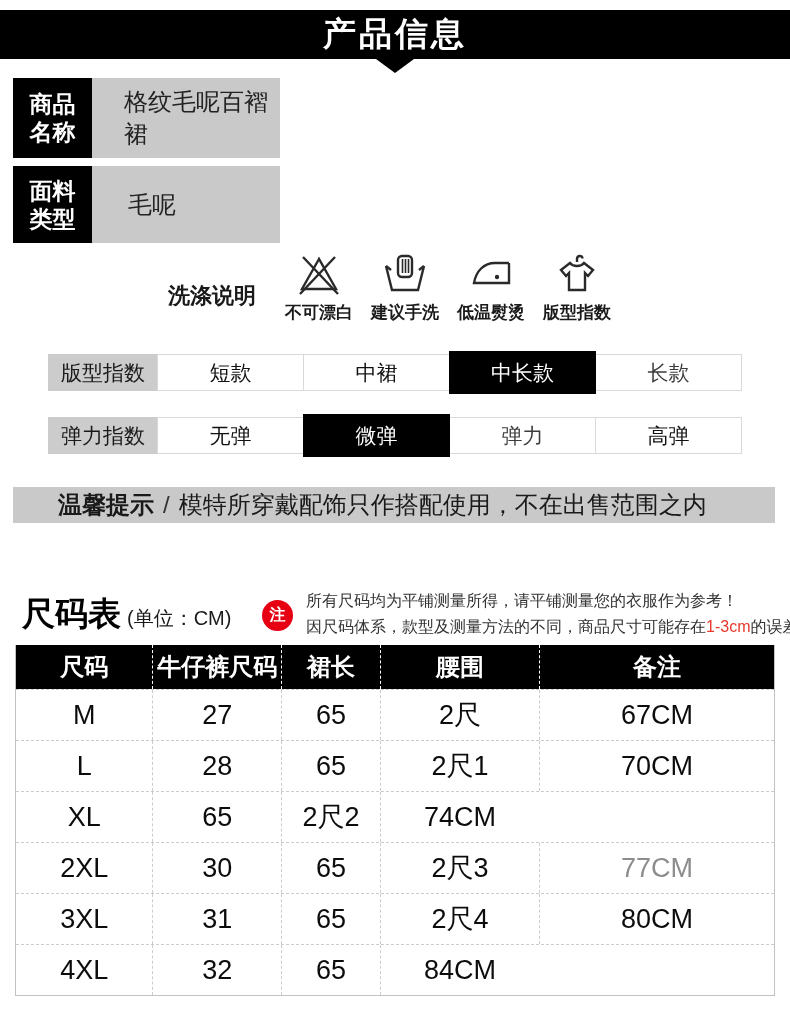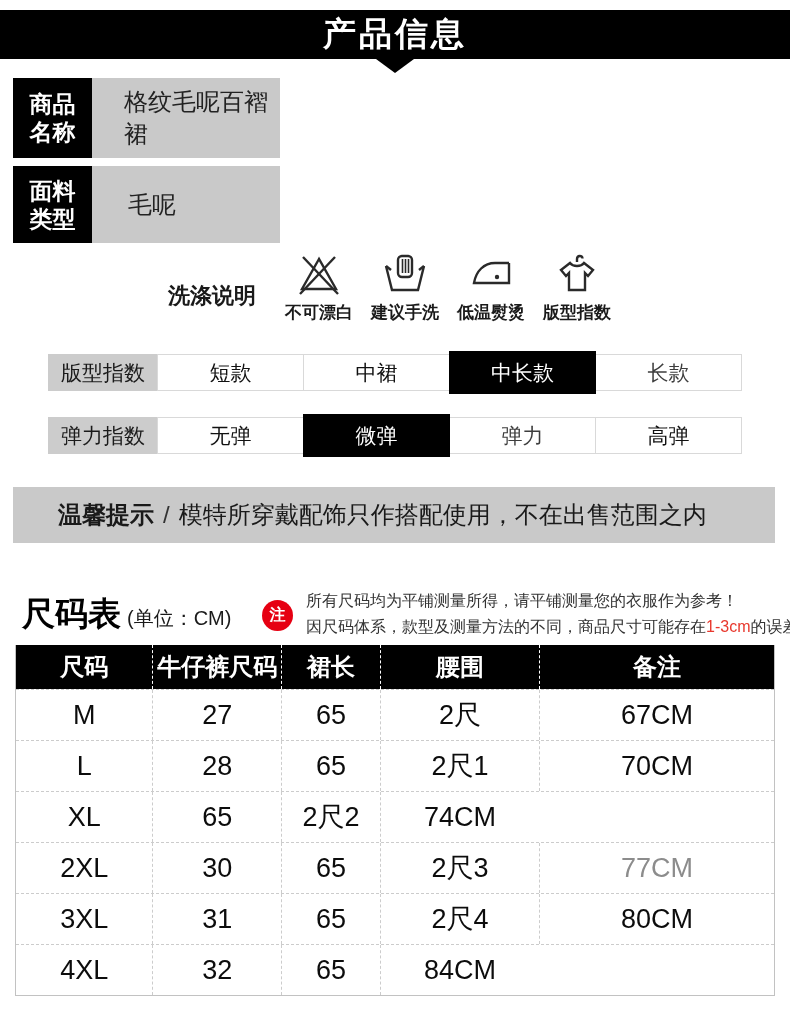--- a/index.html
+++ b/index.html
@@ -30,21 +30,21 @@
   
   .idx{position:absolute;left:48px;width:694px;height:37px;display:flex;align-items:stretch;}
   .idx-1{top:354px;} .idx-2{top:417px;}
   .idx-label{width:110px;background:#ccc;display:flex;align-items:center;justify-content:center;
           font-size:21px;color:#1a1a1a;}
   .idx-opt{flex:1;background:#fff;border:1px solid #d9d9d9;margin-left:-1px;
           display:flex;align-items:center;justify-content:center;font-size:21px;color:#111;}
   .idx-opt.selected{background:#000;color:#fff;border-color:#000;margin-top:-3px;margin-bottom:-3px;z-index:2;}
   .idx-opt.alt{font-family:"Liberation Serif","DejaVu Serif",serif;color:#3d3d3d;}
   
-  .tip{position:absolute;left:13px;top:487px;width:762px;height:56px;background:#c9c9c9;
+  .tip{position:absolute;left:13px;top:487px;width:762px;height:36px;background:#c9c9c9;
           display:flex;align-items:center;padding-left:45px;box-sizing:border-box;
           font-size:24px;color:#1a1a1a;white-space:nowrap;}
   .tip-title{font-weight:bold;}
   .tip-sep{margin:0 9px;color:#333;}
   
   .size-title{position:absolute;left:22px;top:592px;font-size:33px;font-weight:bold;color:#000;}
   .size-unit{font-size:20px;font-weight:normal;color:#1a1a1a;margin-left:6px;}
   .note-badge{position:absolute;left:262px;top:600px;width:31px;height:31px;border-radius:50%;
           color:#fff;font-size:16px;font-weight:bold;display:flex;align-items:center;justify-content:center;}
   .note-text{position:absolute;left:306px;top:588px;font-size:16px;line-height:26px;color:#333;white-space:nowrap;}

